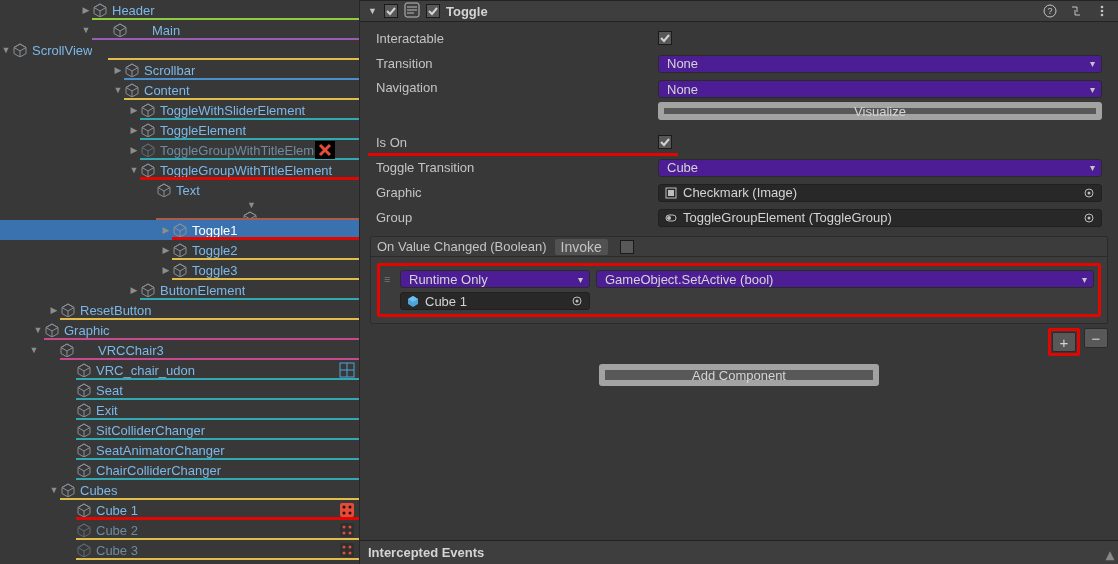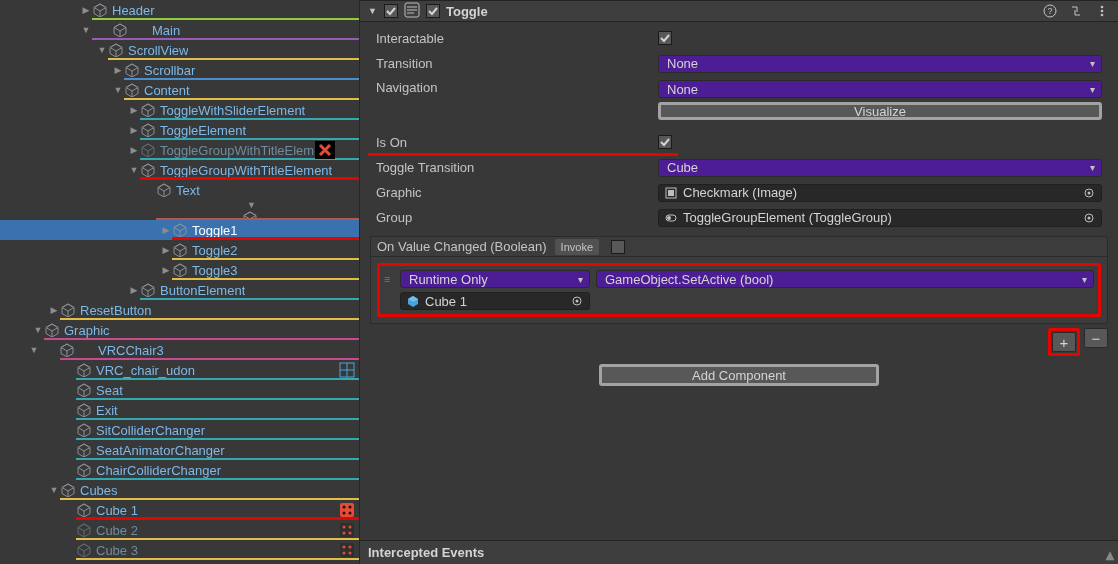--- a/index.html
+++ b/index.html
@@ -35,34 +35,34 @@
   .comp-icons { display:flex; gap:10px; color:#C4C4C4; }
   .ic { width:16px; height:16px; display:flex; align-items:center; justify-content:center; cursor:pointer; }
 
   .comp-body { padding: 4px 0 10px 0; }
   .prop { display:flex; align-items:center; min-height:25px; padding: 0 8px; }
   .prop-label { width: 290px; color:#C4C4C4; padding-left:8px; }
   .prop-field { flex:1; padding-right:8px; }
 
   .dropdown { background:#4c1d95; border:1px solid #2A2A2A; border-radius:3px; height:18px; display:flex; align-items:center; padding:0 18px 0 8px; position:relative; color:#D4D4D4; }
   .dropdown::after { content:"▾"; position:absolute; right:6px; font-size:10px; color:#C4C4C4; }
-  .btn-wide { background:#585858; border:3px solid #a3a3a3; border-radius:3px; height:18px; display:flex; align-items:center; justify-content:center; color:#D4D4D4; }
+  .btn-wide { background:#585858; border:6px solid #a3a3a3; border-radius:3px; height:18px; display:flex; align-items:center; justify-content:center; color:#D4D4D4; }
   .obj-field { background:#282828; border:1px solid #202020; border-radius:3px; height:18px; display:flex; align-items:center; padding:0 4px 0 6px; color:#D4D4D4; gap:6px; }
   .obj-field .cube-ic { width:12px; height:12px; flex:none; }
   .obj-field .txt { flex:1; }
   .obj-picker { width:16px; height:16px; display:flex; align-items:center; justify-content:center; }
 
   .ul-red { position:relative; }
   .ul-red::after { content:""; position:absolute; left:8px; right:440px; bottom:-1px; height:3px; background:#E10600; }
 
   
   .evt-wrap { margin:6px 10px 0 10px; border:1px solid #2B2B2B; background:#3C3C3C; border-radius:2px; }
   .evt-hdr { display:flex; align-items:center; height:20px; padding:0 6px; border-bottom:1px solid #2B2B2B; gap:8px;}
   .evt-title { color:#C4C4C4; flex:none;}
-  .evt-invoke { background:#515151; border-radius:2px; font-size:11px; padding:0 6px; height:16px; display:flex; align-items:center; color:#C4C4C4;}
+  .evt-invoke { background:#515151; border-radius:2px; font-size:14px; padding:0 6px; height:16px; display:flex; align-items:center; color:#C4C4C4;}
   .evt-body { padding:6px; }
   .evt-red-out { border:3px solid #E10600; border-radius:2px; padding:4px; }
   .evt-row { display:flex; gap:6px; align-items:center; margin-bottom:4px;}
   .evt-row:last-child{margin-bottom:0;}
   .evt-handle { width:10px; color:#777; cursor:grab; font-size:11px; letter-spacing:-2px; }
   .evt-dd { width:190px; }
   .evt-fn { flex:1; }
   .evt-obj { width:190px; }
   .evt-foot { display:flex; justify-content:flex-end; gap:4px; padding:4px 0 0 0; margin:0 10px;}
   .sq-btn { width:24px; height:20px; background:#585858; border:1px solid #2A2A2A; border-radius:2px; display:flex; align-items:center; justify-content:center; color:#D4D4D4; font-size:15px; line-height:1; }
@@ -96,21 +96,21 @@
         <span class="hr-fold open"></span>
         <span class="hr-cube">
           <svg width="14" height="14" viewBox="0 0 14 14">
             <path d="M7 1 L13 4.5 L13 10.5 L7 14 L1 10.5 L1 4.5 Z" fill="none" stroke="#8A9197"></path>
             <path d="M7 1 L13 4.5 L7 8 L1 4.5 Z M7 8 L7 14" fill="none" stroke="#8A9197"></path>
           </svg>
         </span>
         <span class="hr-label">Main</span>
         <span class="hr-ul" style="left: 92px; background: rgb(154, 91, 181);"></span>
       </div>
-      <div class="hr-row" style="padding-left: 96px;">
+      <div class="hr-row" style="">
         <span class="hr-fold open"></span>
         <span class="hr-cube">
           <svg width="14" height="14" viewBox="0 0 14 14">
             <path d="M7 1 L13 4.5 L13 10.5 L7 14 L1 10.5 L1 4.5 Z" fill="none" stroke="#8A9197"></path>
             <path d="M7 1 L13 4.5 L7 8 L1 4.5 Z M7 8 L7 14" fill="none" stroke="#8A9197"></path>
           </svg>
         </span>
         <span class="hr-label">ScrollView</span>
         <span class="hr-ul" style="left: 108px; background: rgb(225, 190, 74);"></span>
       </div>

